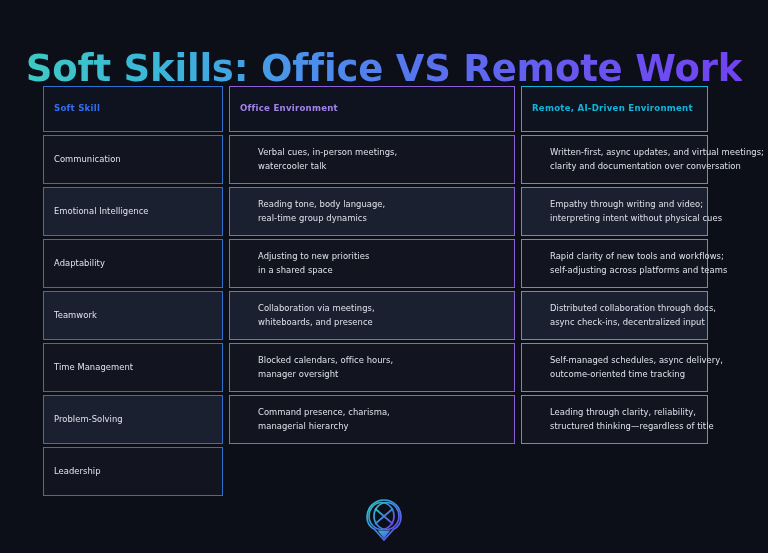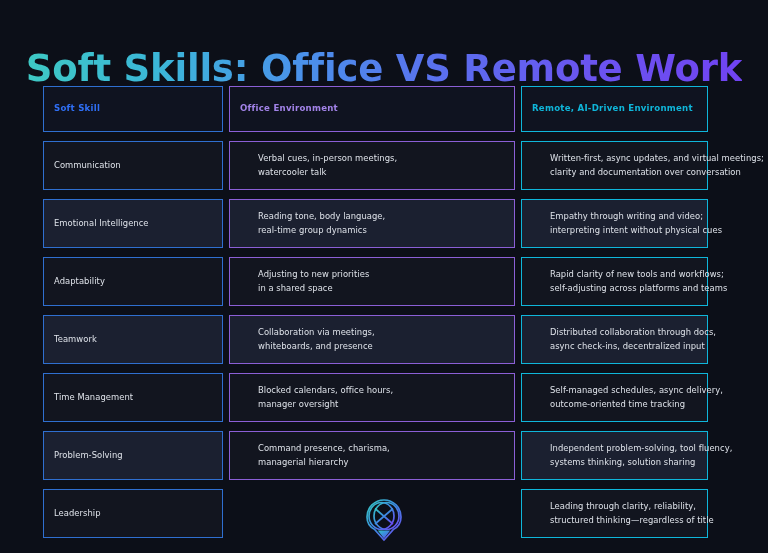--- a/index.html
+++ b/index.html
@@ -52,21 +52,21 @@
     position: absolute;
     left: 43px;
     top: 86px;
     width: 682px;
     display: flex;
     gap: 6px;
   }
   .col {
     display: flex;
     flex-direction: column;
-    gap: 9px;
+    gap: 3px;
   }
   .col-skill   { width: 180px; }
   .col-office  { width: 286px; border-radius: 20px; }
   .col-remote  { width: 187px; }
 
   .cell {
     box-sizing: border-box;
     min-height: 49px;
     display: flex;
     align-items: center;
@@ -199,26 +199,20 @@
       <div class="cell alt">
           <span>
             <span class="line">Distributed collaboration through docs,</span>
             <span class="line">async check-ins, decentralized input</span>
           </span>
         </div>
       <div class="cell">
           <span>
             <span class="line">Self-managed schedules, async delivery,</span>
             <span class="line">outcome-oriented time tracking</span>
-          </span>
-        </div>
-      <div class="cell alt">
-          <span>
-            <span class="line">Independent problem-solving, tool fluency,</span>
-            <span class="line">systems thinking, solution sharing</span>
           </span>
         </div>
       <div class="cell">
           <span>
             <span class="line">Leading through clarity, reliability,</span>
             <span class="line">structured thinking—regardless of title</span>
           </span>
         </div>
     </div>
 

